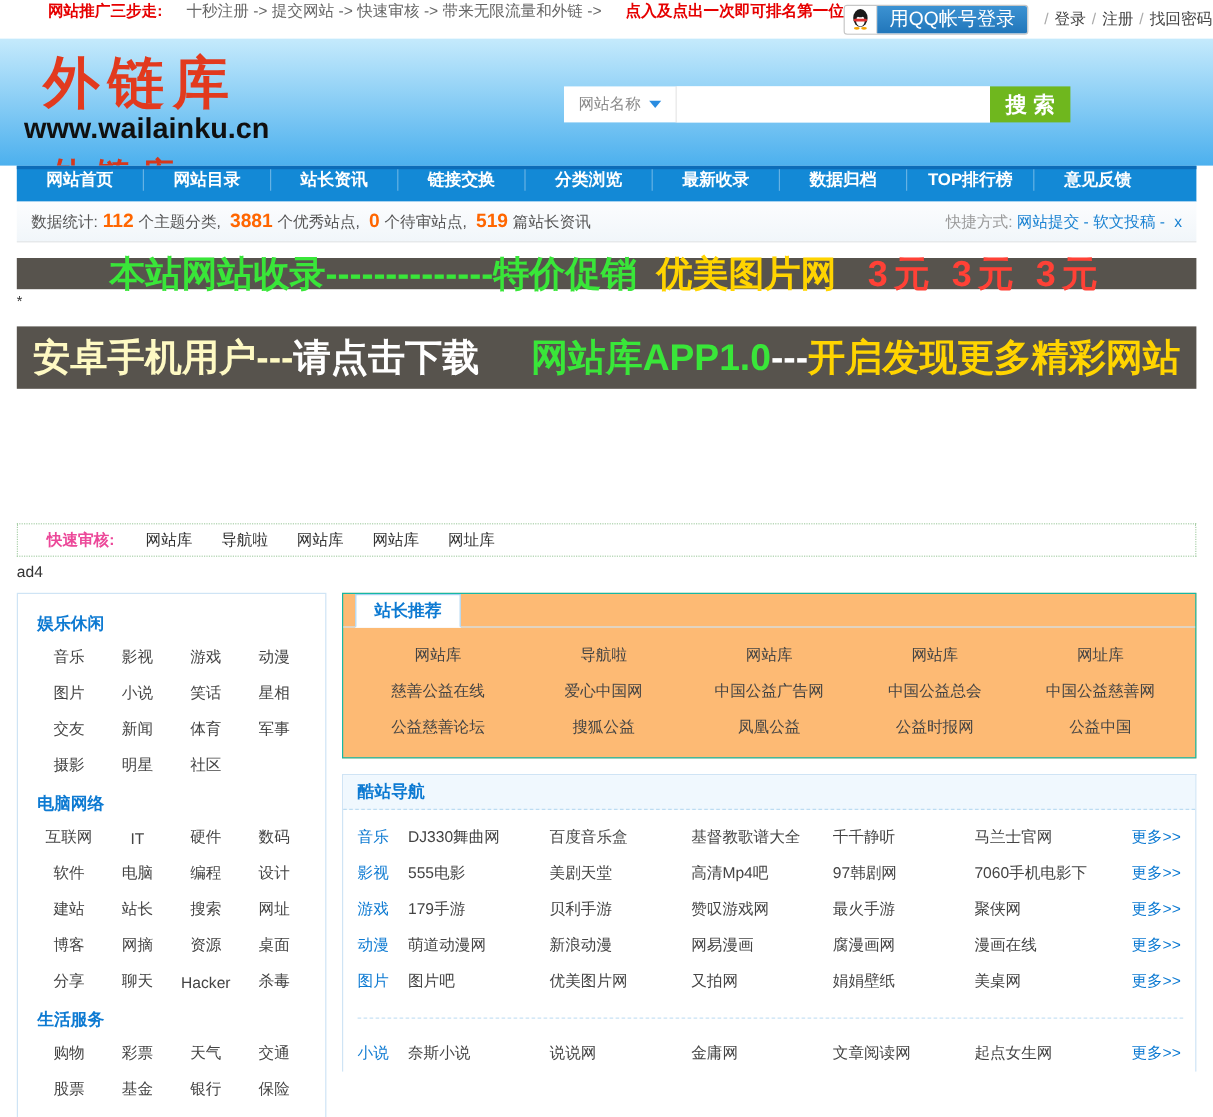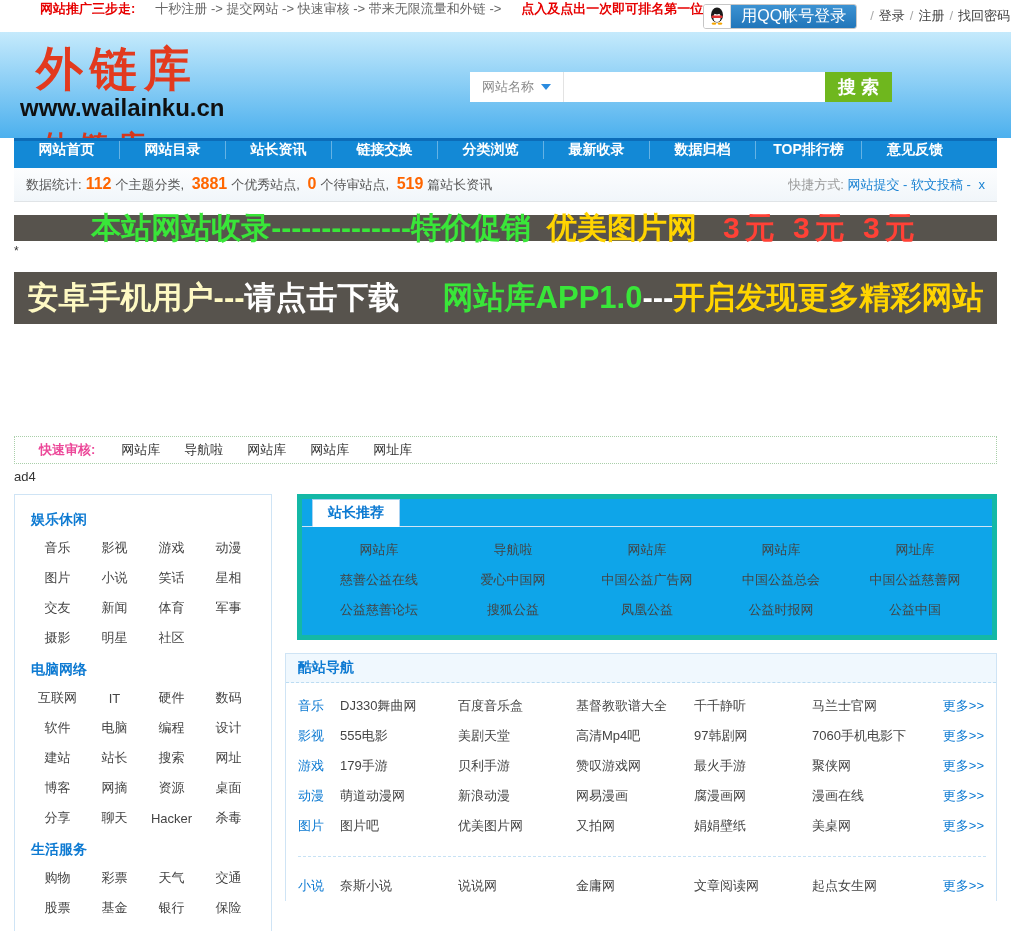--- a/index.html
+++ b/index.html
@@ -70,21 +70,21 @@
 
   
   .content { margin:8px 14px 0; display:flex; gap:13px; align-items:flex-start; }
   .sidebar { width:258px; border:1px solid #cfe4f5; padding:10px 0 6px; }
   .cat-title { color:#0d7ad2; font-weight:bold; font-size:14px; padding-left:16px; height:28px; line-height:28px; }
   .cat-grid { display:grid; grid-template-columns:repeat(4,1fr); padding:0 14px 2px; }
   .cat-item { height:30px; display:flex; align-items:center; justify-content:center; color:#444; font-size:13px; }
   .main { flex:1; }
 
   
-  .recbox { border:5px solid #14b8a6; background:#0ea5e9;margin-left:12px; }
+  .recbox { border:1px solid #14b8a6; background:#fdba74; }
   .rec-head { height:28px; border-bottom:1px solid #cfe4f5; padding-left:10px; display:flex; align-items:flex-end; }
   .rec-tab { height:28px; margin-bottom:-1px; background:#fff; border:1px solid #a9d2f1; border-bottom:1px solid #fff; color:#0d7ad2; font-weight:bold; font-size:14px; display:flex; align-items:center; padding:0 15px; cursor:pointer; }
   .rec-grid { display:grid; grid-template-columns:repeat(5,1fr); padding:8px 10px 10px; }
   .rec-link { height:30px; display:flex; align-items:center; justify-content:center; color:#444; font-size:13px; }
 
   
   .coolbox { margin-top:13px; border:1px solid #cfe4f5; border-bottom:none; }
   .cool-head { height:29px; background:#f0f8fe; border-bottom:1px dashed #bcdcf2; display:flex; align-items:center; padding-left:12px; color:#0d7ad2; font-weight:bold; font-size:14px; }
   .cool-rows { padding:8px 10px 0 12px; }
   .cool-row { display:flex; align-items:center; height:30px; font-size:13px; }

